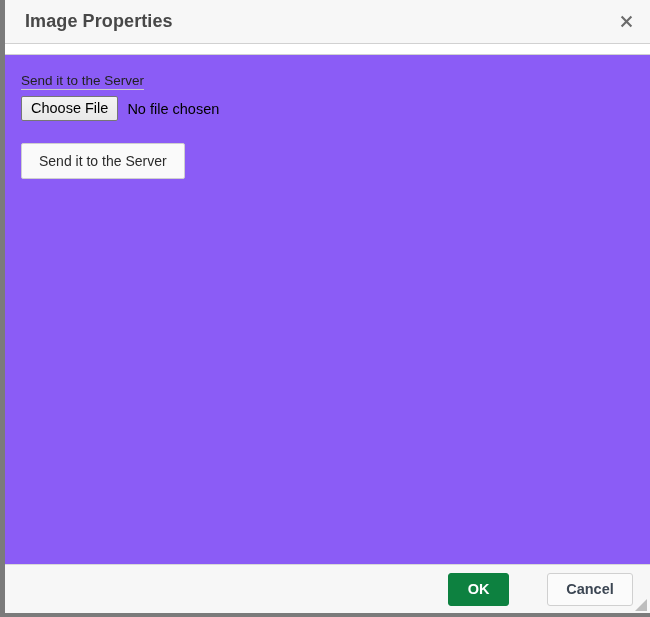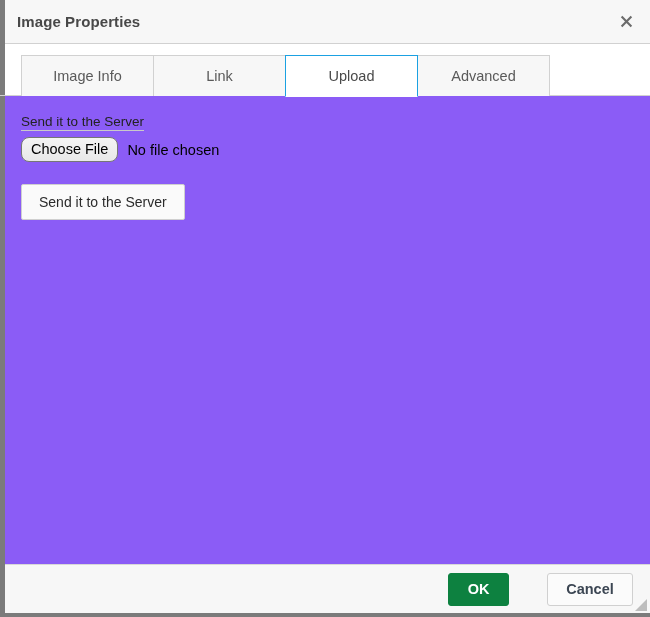--- a/index.html
+++ b/index.html
@@ -35,22 +35,22 @@
     position: relative;
     height: 44px;
     flex: 0 0 44px;
     background: #f7f7f7;
     border-bottom: 1px solid #d1d1d1;
     display: flex;
     align-items: center;
     box-sizing: border-box;
   }
   .title-text {
-    margin-left: 12px;
-    font-size: 15px;
+    margin-left: 20px;
+    font-size: 18px;
     font-weight: bold;
     color: #484848;
     letter-spacing: .1px;
     user-select: none;
     text-align: right;
   }
   .close-btn {
     position: absolute;
     right: 10px;
     top: 50%;
@@ -150,21 +150,21 @@
     margin-bottom: 22px;
   }
   .choose-file-btn {
     box-sizing: border-box;
     font-family: "Liberation Sans", sans-serif;
     font-size: 14.5px;
     color: #000;
     background: #efefef;
     background-image: linear-gradient(#f4f4f4, #e8e8e8);
     border: 1px solid #767676;
-    border-radius: 8px;
+    border-radius: 2px;
     padding: 2px 9px 3px 9px;
     cursor: pointer;
     line-height: 1.25;
   }
   .file-status {
     font-size: 14.5px;
     color: #000;
     margin-left: 9px;
     user-select: none;
   }
@@ -240,34 +240,20 @@
   <div class="titlebar">
     <span class="title-text">Image Properties</span>
     <div class="close-btn" title="Close">
       <svg width="15" height="15" viewBox="0 0 15 15" aria-hidden="true">
         <path d="M2.6 2.6 L12.4 12.4 M12.4 2.6 L2.6 12.4" stroke="#6b6b6b" stroke-width="2.1" stroke-linecap="butt" fill="none"></path>
       </svg>
     </div>
   </div>
 
   <div class="tabstrip-wrap">
-    <div class="tabstrip">
-      <div class="tab">
-        <span>Image Info</span>
-      </div>
-      <div class="tab">
-        <span>Link</span>
-      </div>
-      <div class="tab active">
-        <span>Upload</span>
-      </div>
-      <div class="tab">
-        <span>Advanced</span>
-      </div>
-    </div>
     <div class="tab-underline"></div>
   </div>
 
   <div class="content">
 
     <div class="field-label">Send it to the Server</div>
 
     <div class="file-row">
       <button class="choose-file-btn">Choose File</button>
       <span class="file-status">No file chosen</span>

